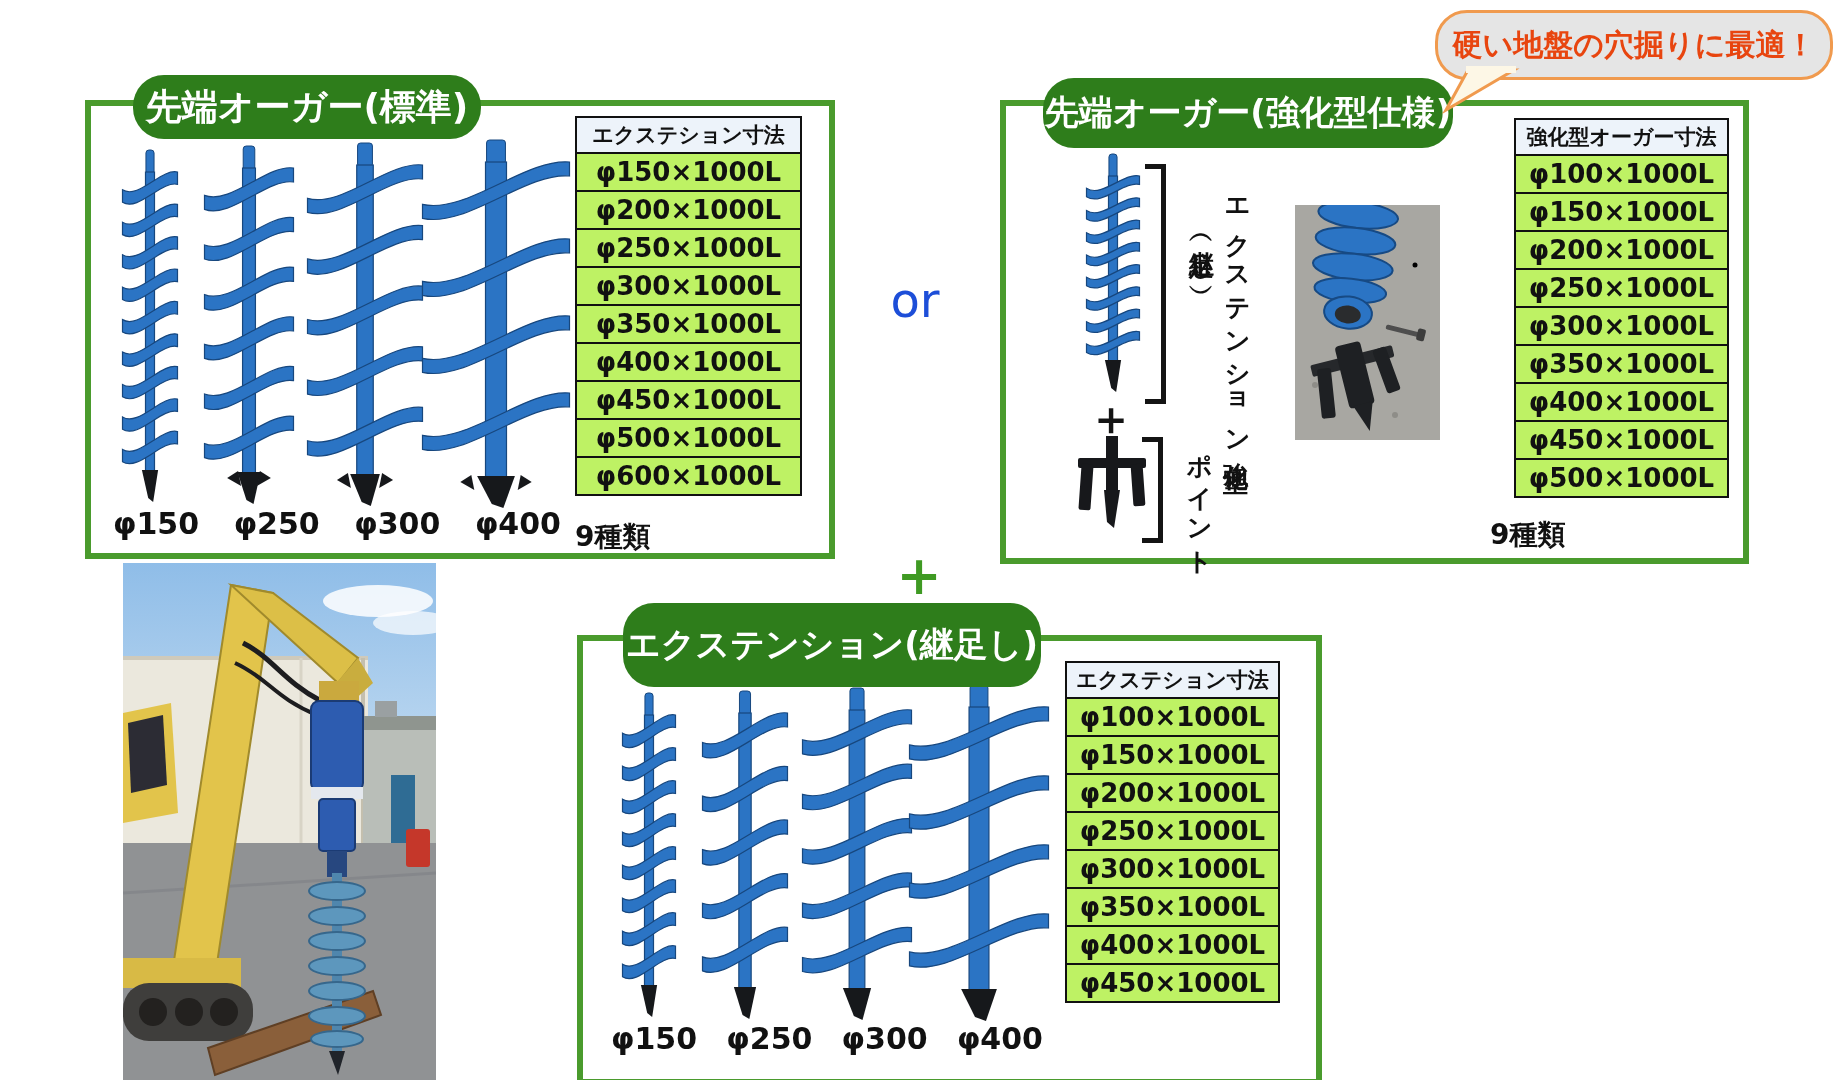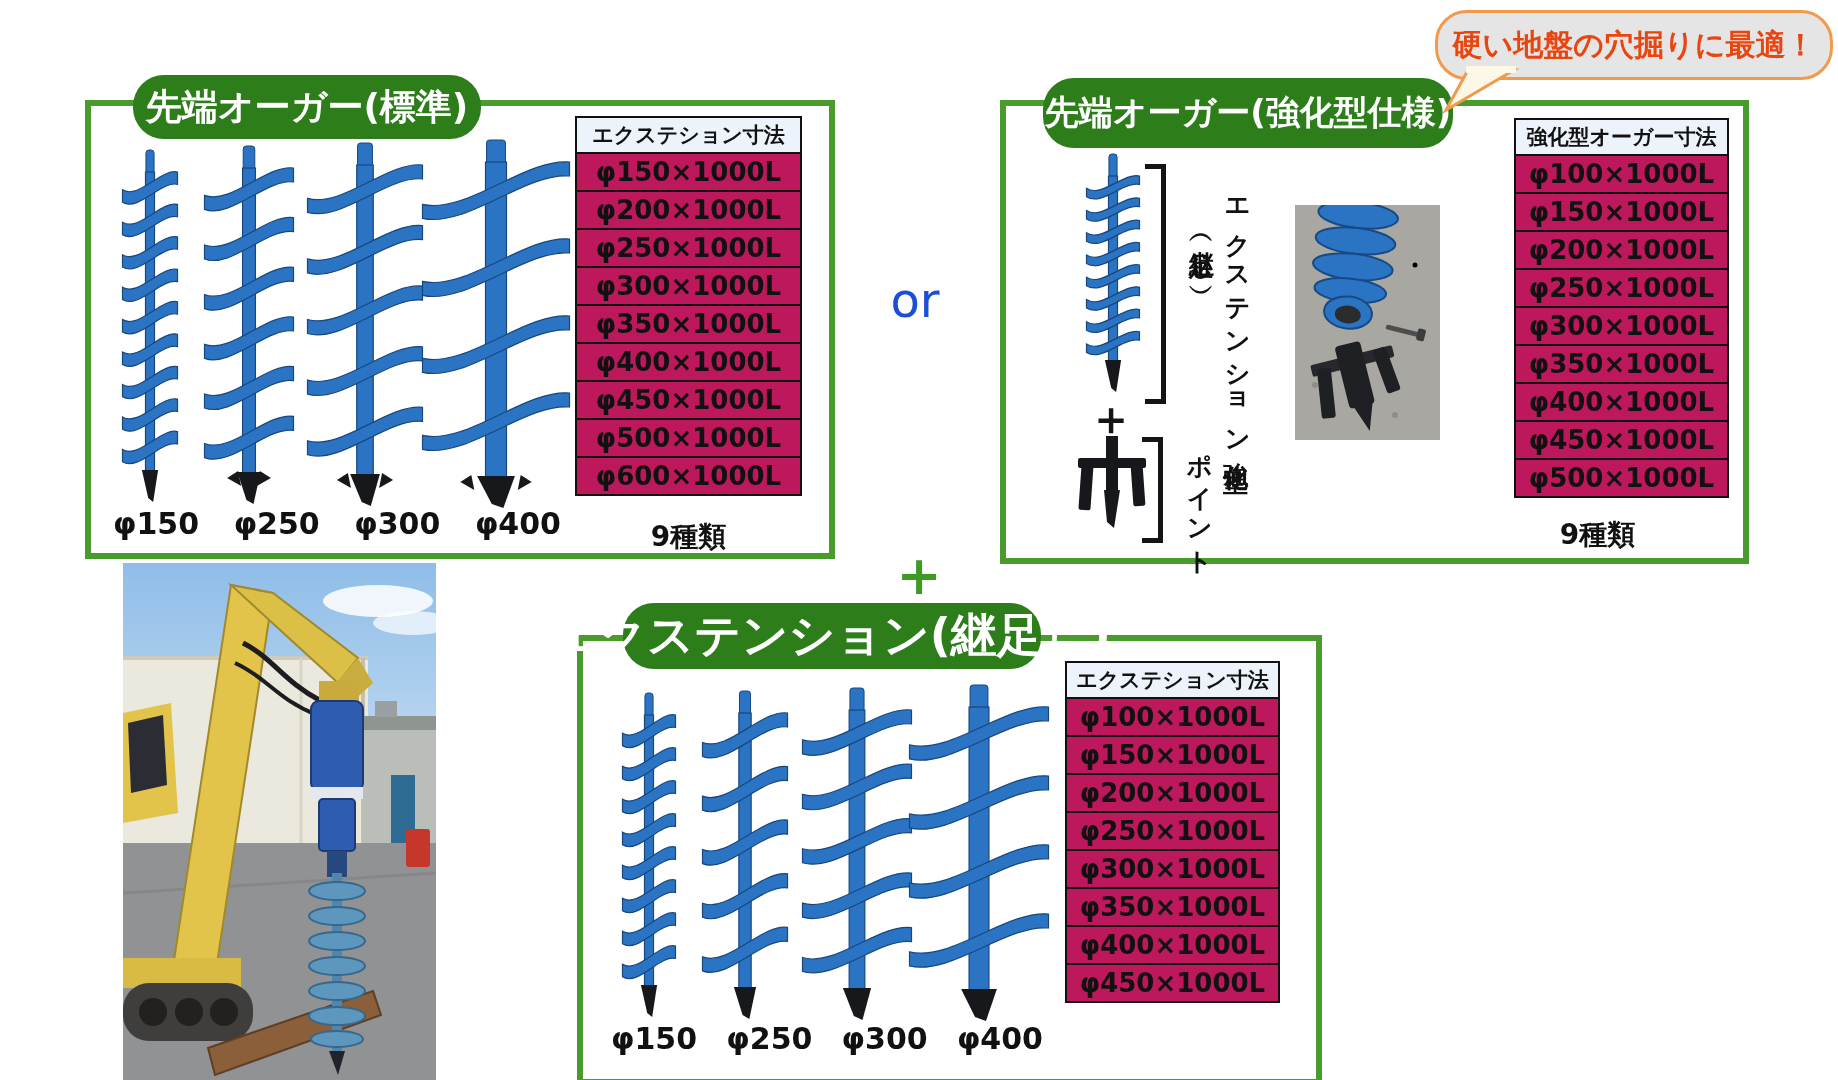--- a/index.html
+++ b/index.html
@@ -5,22 +5,22 @@
   html,body{margin:0;padding:0;background:#fff;}
   .canvas{position:relative;width:1838px;height:1080px;background:#ffffff;overflow:hidden;
           font-family:"DejaVu Sans","Liberation Sans",sans-serif;color:#111;}
   .gbox{position:absolute;border:6px solid #4a9b2d;background:#fff;z-index:1;}
   .ghead{position:absolute;background:#2e7d1b;color:#fff;display:flex;align-items:center;justify-content:center;
          font-weight:bold;white-space:nowrap;z-index:5;border-radius:31px;}
   .size-table{position:absolute;background:#fff;}
   .st-header{border:2px solid #111;background:#edf3fa;font-weight:bold;text-align:center;
              font-size:21px;height:34px;line-height:34px;white-space:nowrap;}
   .st-rows .repeat-item{border:2px solid #111;margin-top:-2px;font-weight:bold;font-size:26px;
-             text-align:center;height:36px;line-height:36px;background:#be185d;white-space:nowrap;}
-  .st-footer{position:absolute;font-weight:bold;font-size:28px;text-align:center;}
+             text-align:center;height:36px;line-height:36px;background:#bef264;white-space:nowrap;}
+  .st-footer{position:absolute;font-weight:bold;font-size:28px;text-align:left;}
   .auger{position:absolute;}
   .auger-labels{position:absolute;display:flex;justify-content:space-between;font-weight:bold;font-size:30px;}
   .auger-labels .repeat-item{white-space:nowrap;}
   .vtext{position:absolute;writing-mode:vertical-rl;text-orientation:mixed;font-weight:bold;
          font-size:25px;letter-spacing:4px;white-space:nowrap;}
   .bracket{position:absolute;border-top:5px solid #141414;border-right:5px solid #141414;border-bottom:5px solid #141414;}
   .bubble{position:absolute;background:#e5e5e5;border:3px solid #f09a4e;border-radius:32px;
           display:flex;align-items:center;justify-content:center;color:#e8450f;font-weight:bold;
           font-size:30px;white-space:nowrap;z-index:6;}
   .bubble-tail{position:absolute;z-index:7;}
@@ -261,21 +261,21 @@
           <div class="repeat-item">φ150×1000L</div>
           <div class="repeat-item">φ200×1000L</div>
           <div class="repeat-item">φ250×1000L</div>
           <div class="repeat-item">φ300×1000L</div>
           <div class="repeat-item">φ350×1000L</div>
           <div class="repeat-item">φ400×1000L</div>
           <div class="repeat-item">φ450×1000L</div>
         </div>
     </div>
   </div>
-  <div class="ghead" style="left:623px;top:603px;width:418px;height:66px;font-size:46px;">
+  <div class="ghead" style="left:623px;top:603px;width:418px;height:84px;font-size:34px;">
     <span>エクステンション(継足し)</span>
   </div>
 
   <svg class="photo" style="left:123px;top:563px;" width="313" height="517" viewBox="0 0 313 517">
     <defs>
       <linearGradient id="skyg" x1="0" y1="0" x2="0" y2="1">
         <stop offset="0" stop-color="#8fbde8"></stop>
           <stop offset="1" stop-color="#d8e8f5"></stop>
       </linearGradient>
     </defs>

